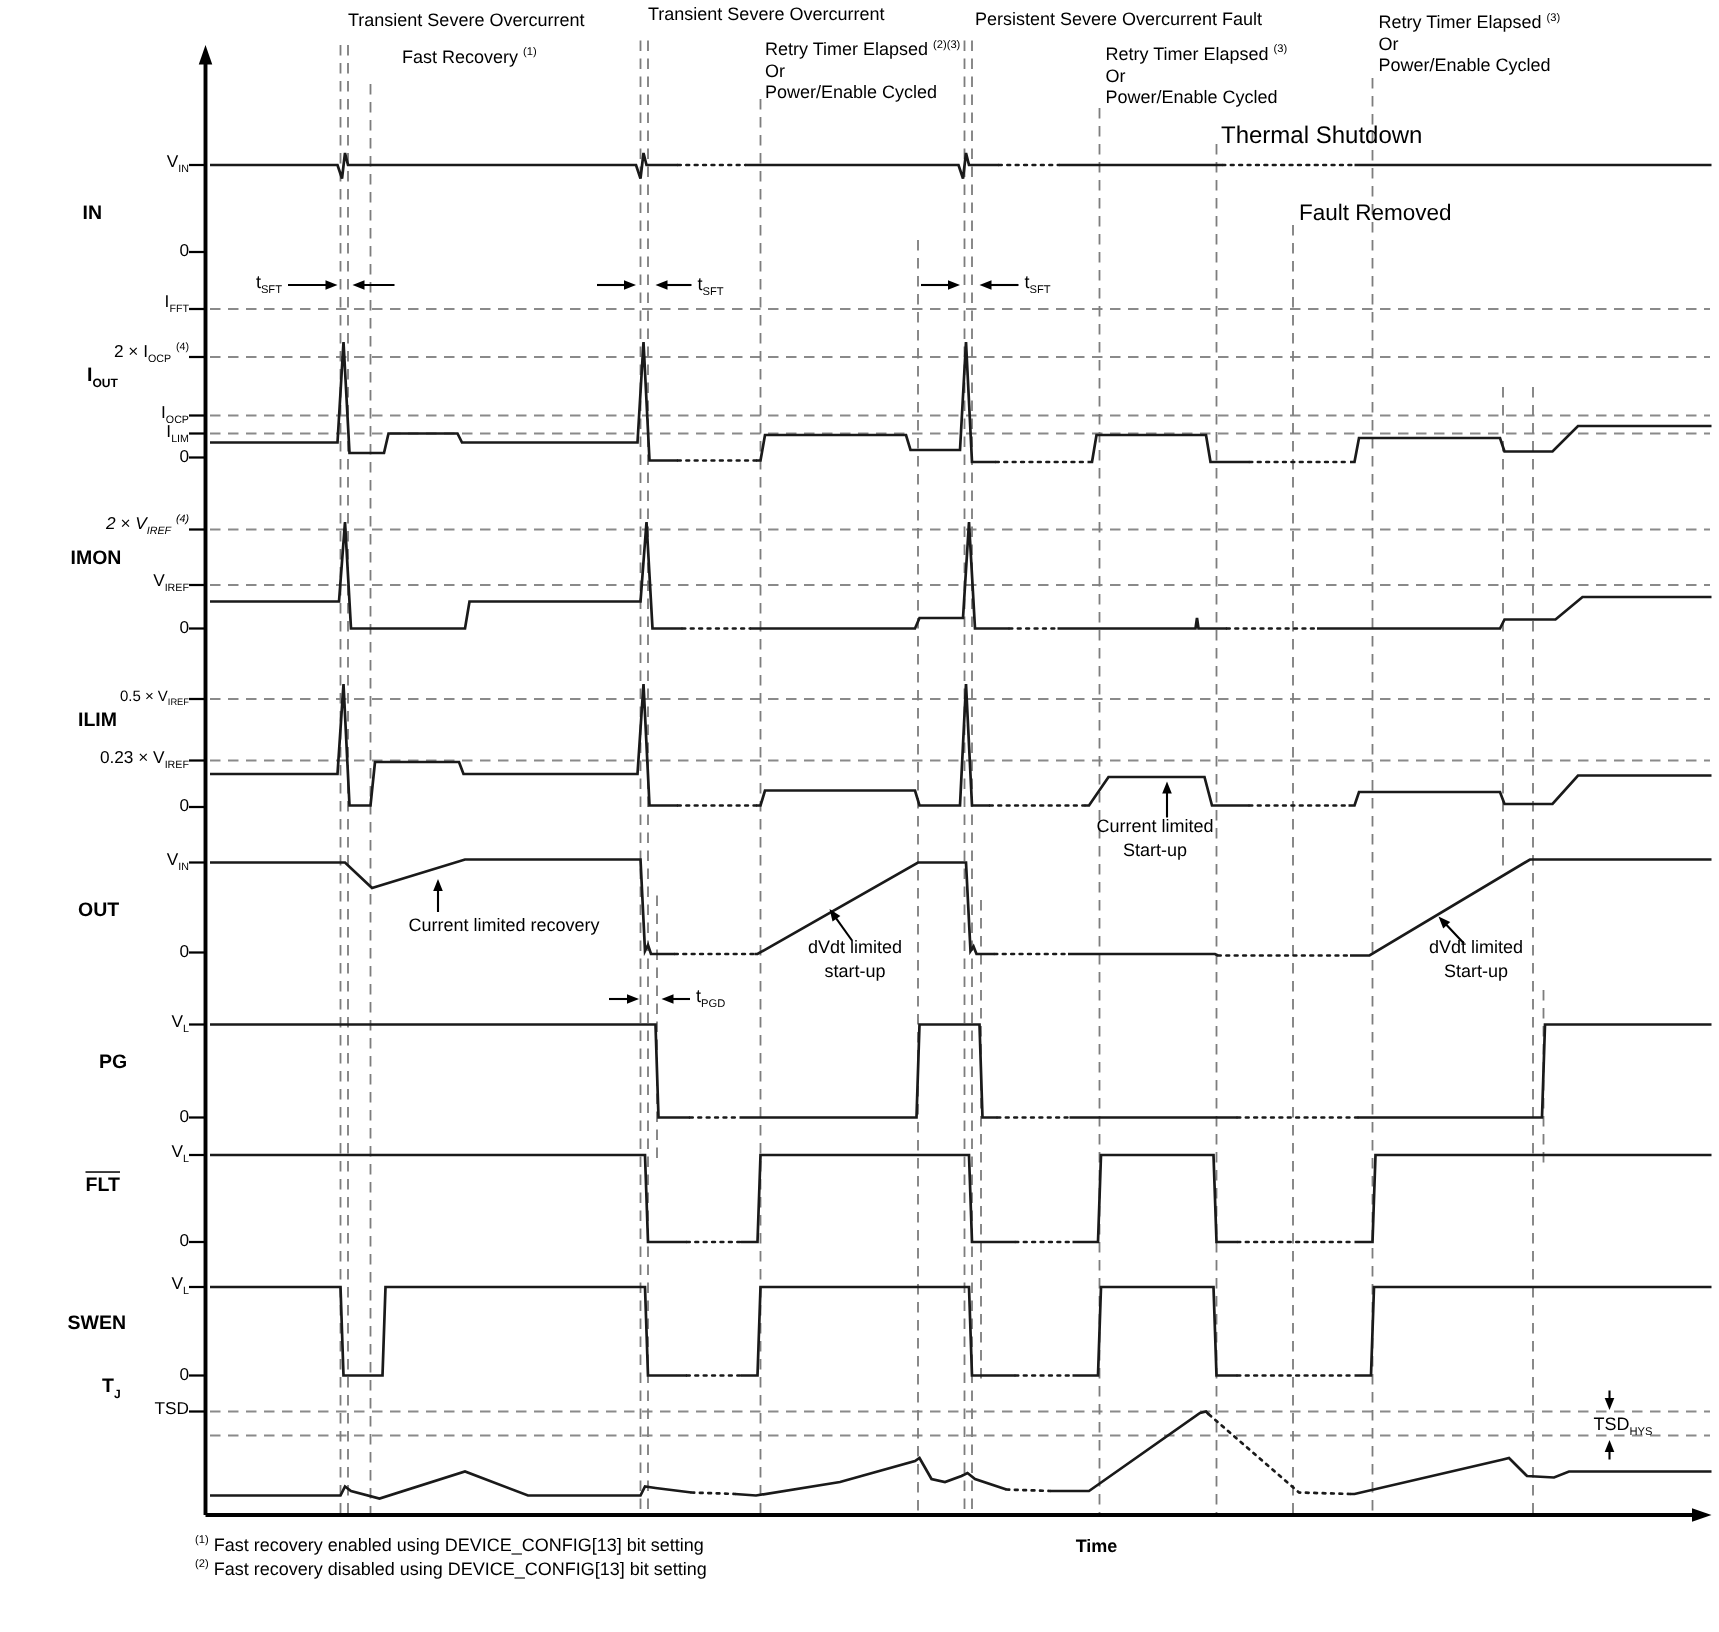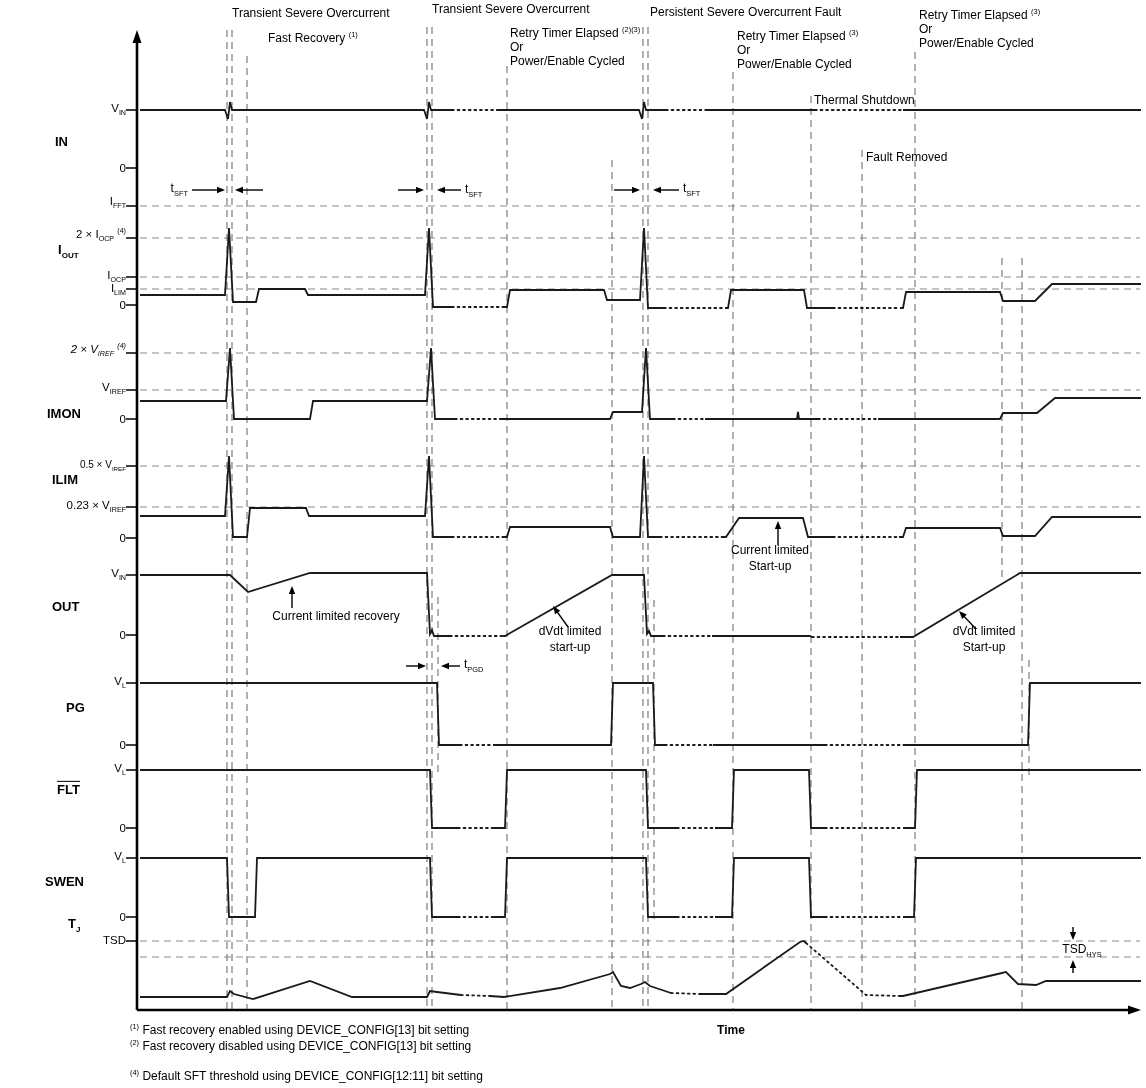--- a/index.html
+++ b/index.html
@@ -198,25 +198,25 @@
       <div class="lbl" style="left: 510px; top: 33px; font-size: 12px; transform: translateY(-50%);">Retry Timer Elapsed <sup>(2)(3)</sup></div>
       <div class="lbl" style="left: 510px; top: 48px; font-size: 12px; transform: translateY(-50%);">Or</div>
       <div class="lbl" style="left: 510px; top: 62px; font-size: 12px; transform: translateY(-50%);">Power/Enable Cycled</div>
       <div class="lbl" style="left: 650px; top: 13px; font-size: 12px; transform: translateY(-50%);">Persistent Severe Overcurrent Fault</div>
       <div class="lbl" style="left: 737px; top: 36px; font-size: 12px; transform: translateY(-50%);">Retry Timer Elapsed <sup>(3)</sup></div>
       <div class="lbl" style="left: 737px; top: 51px; font-size: 12px; transform: translateY(-50%);">Or</div>
       <div class="lbl" style="left: 737px; top: 65px; font-size: 12px; transform: translateY(-50%);">Power/Enable Cycled</div>
       <div class="lbl" style="left: 919px; top: 15px; font-size: 12px; transform: translateY(-50%);">Retry Timer Elapsed <sup>(3)</sup></div>
       <div class="lbl" style="left: 919px; top: 30px; font-size: 12px; transform: translateY(-50%);">Or</div>
       <div class="lbl" style="left: 919px; top: 44px; font-size: 12px; transform: translateY(-50%);">Power/Enable Cycled</div>
-      <div class="lbl" style="left: 814px; top: 91px; font-size: 12px; transform: translateY(-50%); margin-top: 10px;">Thermal Shutdown</div>
-      <div class="lbl" style="left: 866px; top: 158px; font-size: 12px; transform: translateY(-50%);">Fault Removed</div>
+      <div class="lbl" style="left: 814px; top: 91px; font-size: 16px; transform: translateY(-50%);">Thermal Shutdown</div>
+      <div class="lbl" style="left: 866px; top: 143px; font-size: 15px; transform: translateY(-50%);">Fault Removed</div>
       <div class="lbl" style="left: 55px; top: 142px; font-size: 13px; font-weight: bold; transform: translateY(-50%);">IN</div>
       <div class="lbl" style="left: 58px; top: 252px; font-size: 13px; font-weight: bold; transform: translateY(-50%);">I<sub>OUT</sub></div>
-      <div class="lbl" style="left: 47px; top: 372px; font-size: 13px; font-weight: bold; transform: translateY(-50%); margin-top: 42px;">IMON</div>
+      <div class="lbl" style="left: 47px; top: 372px; font-size: 13px; font-weight: bold; transform: translateY(-50%);">IMON</div>
       <div class="lbl" style="left: 52px; top: 480px; font-size: 13px; font-weight: bold; transform: translateY(-50%);">ILIM</div>
       <div class="lbl" style="left: 52px; top: 607px; font-size: 13px; font-weight: bold; transform: translateY(-50%);">OUT</div>
       <div class="lbl" style="left: 66px; top: 708px; font-size: 13px; font-weight: bold; transform: translateY(-50%);">PG</div>
       <div class="lbl" style="left: 57px; top: 790px; font-size: 13px; font-weight: bold; transform: translateY(-50%);"><span class="ov">FLT</span></div>
       <div class="lbl" style="left: 45px; top: 882px; font-size: 13px; font-weight: bold; transform: translateY(-50%);">SWEN</div>
       <div class="lbl" style="left: 68px; top: 926px; font-size: 13px; font-weight: bold; transform: translateY(-50%);">T<sub>J</sub></div>
       <div class="lbl" style="left: 126px; top: 110px; font-size: 11.5px; transform: translate(-100%, -50%);">V<sub>IN</sub></div>
       <div class="lbl" style="left: 126px; top: 168px; font-size: 11.5px; transform: translate(-100%, -50%);">0</div>
       <div class="lbl" style="left: 126px; top: 203px; font-size: 11.5px; transform: translate(-100%, -50%);">I<sub>FFT</sub></div>
       <div class="lbl" style="left: 126px; top: 236px; font-size: 11.5px; transform: translate(-100%, -50%);">2 × I<sub>OCP</sub> <sup>(4)</sup></div>
@@ -246,15 +246,14 @@
       <div class="lbl" style="left: 570px; top: 632px; font-size: 12px; transform: translate(-50%, -50%);">dVdt limited</div>
       <div class="lbl" style="left: 570px; top: 648px; font-size: 12px; transform: translate(-50%, -50%);">start-up</div>
       <div class="lbl" style="left: 770px; top: 551px; font-size: 12px; transform: translate(-50%, -50%);">Current limited</div>
       <div class="lbl" style="left: 770px; top: 567px; font-size: 12px; transform: translate(-50%, -50%);">Start-up</div>
       <div class="lbl" style="left: 984px; top: 632px; font-size: 12px; transform: translate(-50%, -50%);">dVdt limited</div>
       <div class="lbl" style="left: 984px; top: 648px; font-size: 12px; transform: translate(-50%, -50%);">Start-up</div>
       <div class="lbl" style="left: 1082px; top: 951px; font-size: 12px; transform: translate(-50%, -50%);">TSD<sub>HYS</sub></div>
       <div class="lbl" style="left: 731px; top: 1031px; font-size: 12px; font-weight: bold; transform: translate(-50%, -50%);">Time</div>
       <div class="lbl" style="left: 130px; top: 1030px; font-size: 12px; transform: translateY(-50%);"><sup>(1)</sup> Fast recovery enabled using DEVICE_CONFIG[13] bit setting</div>
       <div class="lbl" style="left: 130px; top: 1046px; font-size: 12px; transform: translateY(-50%);"><sup>(2)</sup> Fast recovery disabled using DEVICE_CONFIG[13] bit setting</div>
-      <div class="lbl" style="left: 130px; top: 1076px; font-size: 12px; transform: translateY(-50%);"><sup>(4)</sup> Default SFT threshold using DEVICE_CONFIG[12:11] bit setting</div>
     </div>
 </div>
 
 </body></html>

